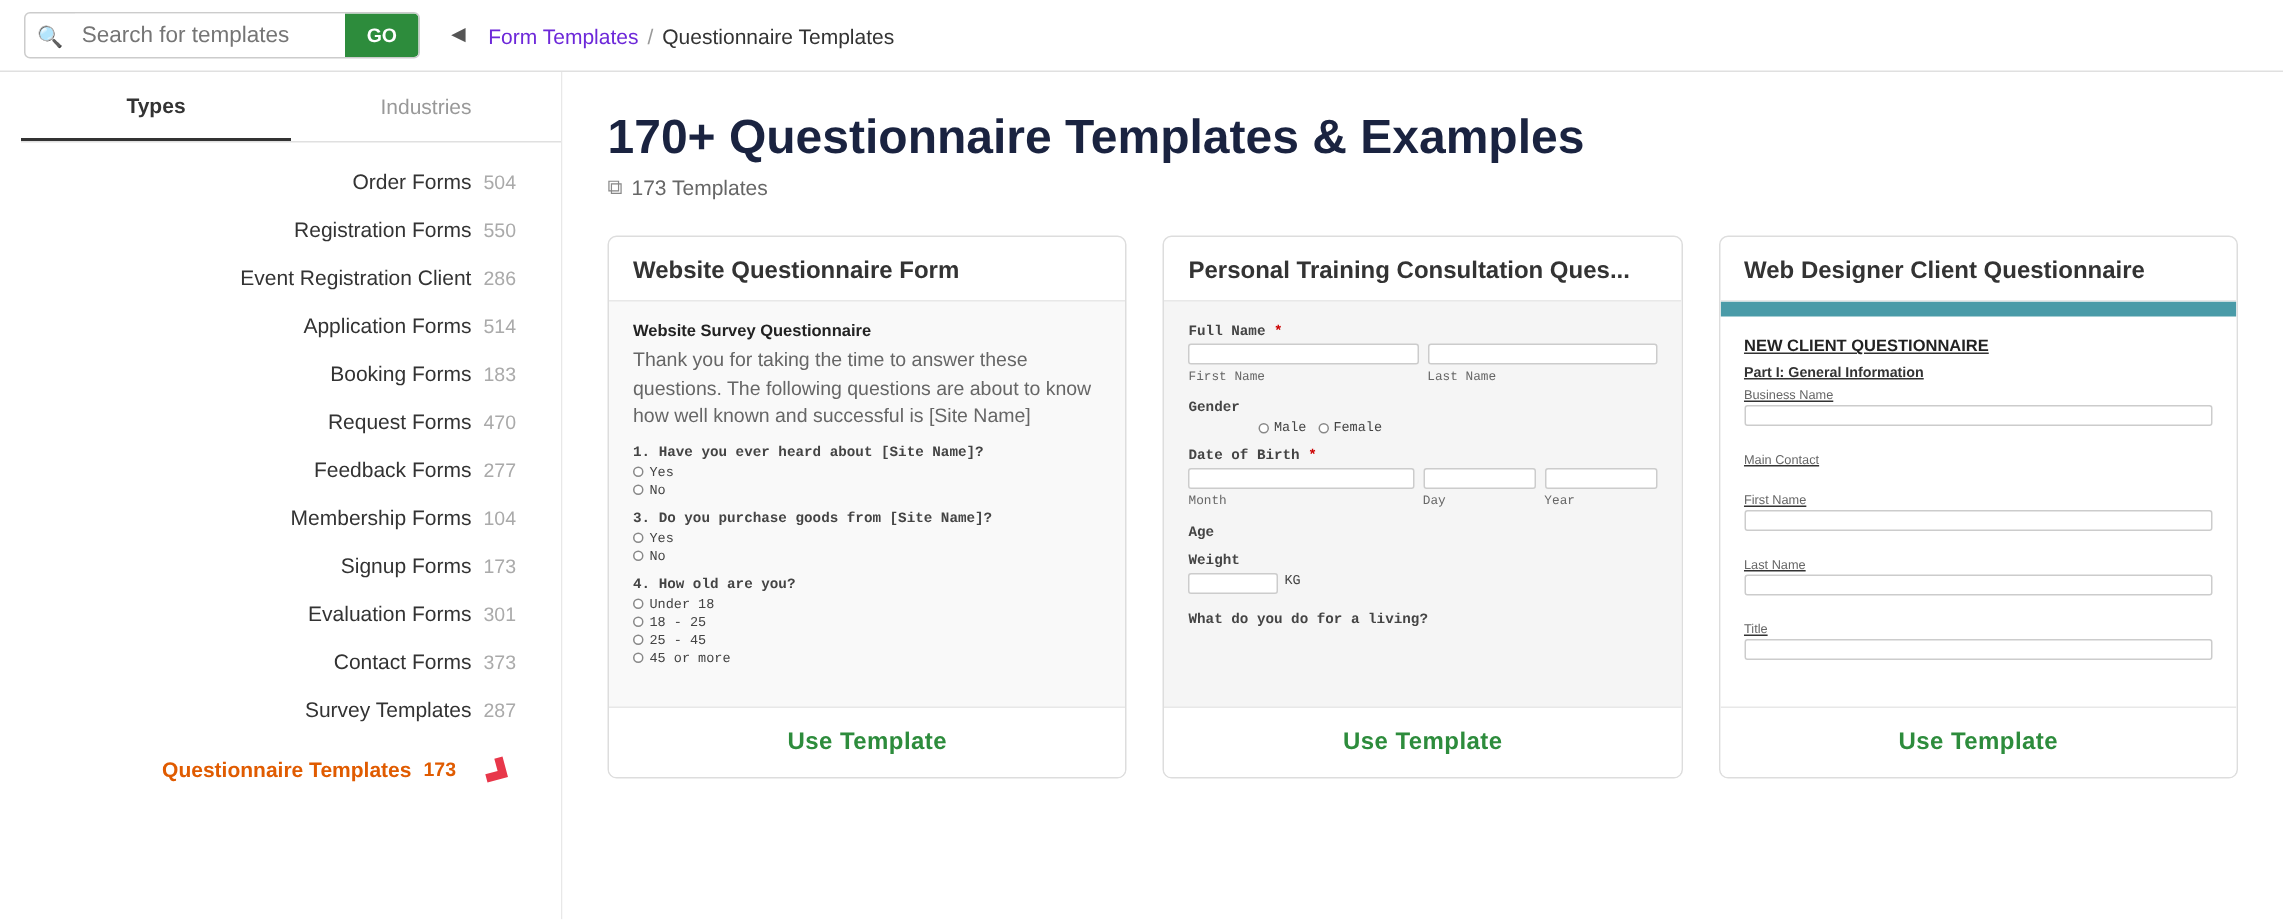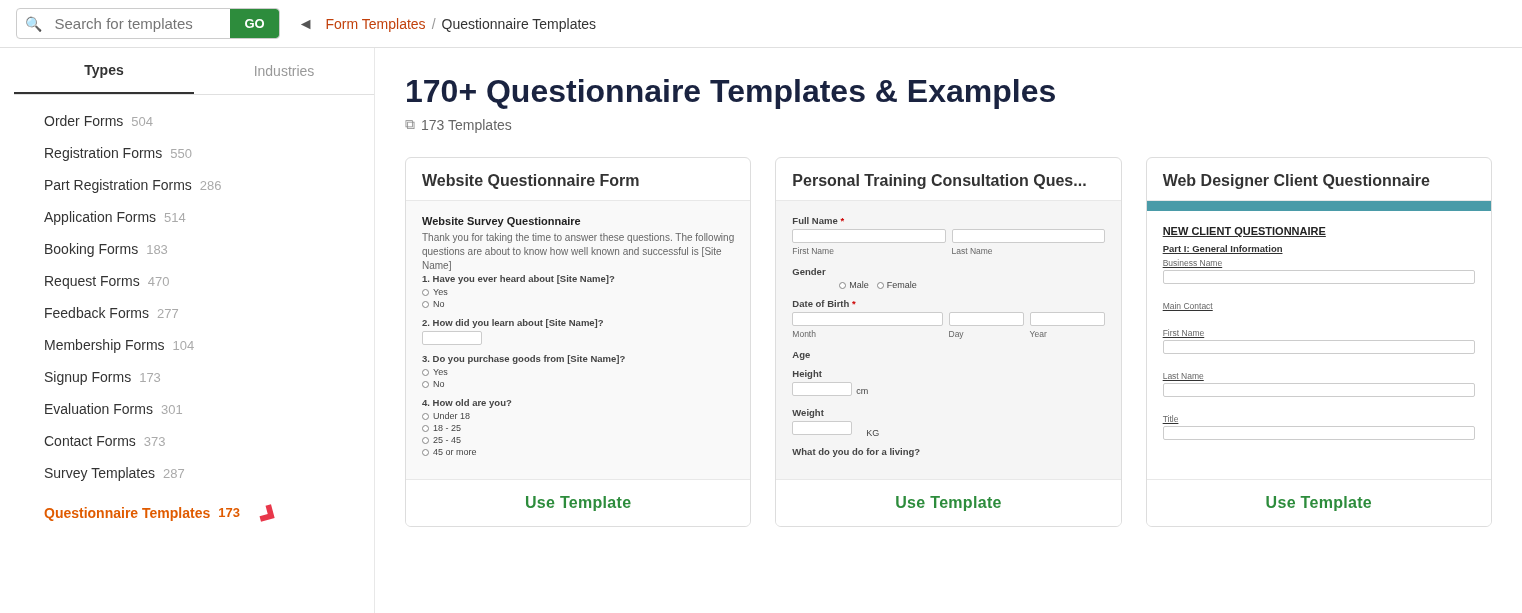--- a/index.html
+++ b/index.html
@@ -8,35 +8,35 @@
     .app-container { display: flex; flex-direction: column; height: 613px; overflow: hidden; }
 
     
     .top-bar { display: flex; align-items: center; padding: 8px 16px; border-bottom: 1px solid #e0e0e0; gap: 12px; background: #fff; }
     .search-wrapper { display: flex; align-items: center; border: 1px solid #ccc; border-radius: 4px; overflow: hidden; background: #fff; }
     .search-icon-wrap { padding: 0 8px; color: #888; }
     .search-input { border: none; outline: none; padding: 6px 4px; font-size: 15px; width: 180px; color: #0369a1; }
     .go-btn { background: #2d8c3c; color: #fff; border: none; padding: 7px 14px; font-size: 13px; font-weight: bold; cursor: pointer; border-radius: 0 3px 3px 0; }
     .breadcrumb-nav { display: flex; align-items: center; gap: 6px; color: #555; font-size: 14px; }
     .breadcrumb-back { background: #fff; border: none; cursor: pointer; font-size: 16px; color: #555; padding: 2px 6px; }
-    .breadcrumb-link { color: #c2410c; text-decoration: none; }
+    .breadcrumb-link { color: #6d28d9; text-decoration: none; }
     .breadcrumb-sep { color: #999; }
     .breadcrumb-current { color: #333; font-weight: 500; }
 
     
     .main-layout { display: flex; flex: 1; overflow: hidden; }
 
     
     .sidebar { width: 375px; min-width: 375px; border-right: 1px solid #e8e8e8; background: #fff; overflow-y: auto; padding-bottom: 16px; padding-left: 14px; }
     .sidebar-tabs { display: flex; border-bottom: 1px solid #e0e0e0; }
     .sidebar-tab { flex: 1; text-align: center; padding: 14px 0; font-size: 14px; font-weight: 500; cursor: pointer; color: #555; background: #fff; border: none; }
     .sidebar-tab.active { color: #333; font-weight: 700; border-bottom: 2px solid #333; }
     .sidebar-tab:not(.active) { color: #999; }
     .sidebar-items { padding: 10px 0; }
-    .sidebar-item { padding: 8px 30px; cursor: pointer; display: flex; align-items: center; gap: 4px; font-size: 14px; color: #333; }
+    .sidebar-item { padding: 8px 30px; cursor: pointer; display: flex; align-items: center; gap: 4px; font-size: 14px; color: #333; justify-content: flex-end; }
     .sidebar-item.active { color: #e05b00; font-weight: 600; }
     .sidebar-item .item-label { font-size: 14px; }
     .sidebar-item .item-count { color: #aaa; font-size: 13px; margin-left: 4px; }
     .sidebar-item.active .item-count { color: #e05b00; }
 
     
     .content { flex: 1; overflow-y: auto; padding: 24px 30px; background: #fff; }
     .page-title { font-size: 32px; font-weight: 800; color: #1a2340; margin-bottom: 6px; line-height: 1.2; }
     .template-count { display: flex; align-items: center; gap: 6px; color: #666; font-size: 14px; margin-bottom: 24px; }
     .template-count-icon { font-size: 14px; color: #888; }
@@ -44,22 +44,22 @@
     
     .cards-grid { display: grid; grid-template-columns: repeat(3, 1fr); gap: 24px; }
     .card { border: 1px solid #ddd; border-radius: 6px; overflow: hidden; display: flex; flex-direction: column; }
     .card-title { font-size: 16px; font-weight: 600; color: #333; padding: 14px 16px 10px; }
     .card-preview { flex: 1; background: #f5f5f5; min-height: 250px; overflow: hidden; position: relative; border-top: 1px solid #e8e8e8; border-bottom: 1px solid #e8e8e8; }
     .card-use-btn { display: block; text-align: center; padding: 14px; color: #2d8c3c; font-size: 16px; font-weight: 600; background: #fff; border: none; cursor: pointer; letter-spacing: 0.3px; width: 100%; }
 
     
     .preview-inner { padding: 14px 16px; font-size: 10px; color: #444; }
     .preview-title { font-size: 11px; font-weight: 700; margin-bottom: 4px; color: #222; }
-    .preview-subtitle { font-size: 10px; color: #666; line-height: 1.4; }
-    .preview-question { margin-bottom: 8px; }
+    .preview-subtitle { font-size: 13px; color: #666; margin-bottom: 10px; line-height: 1.4; }
+    .preview-question { margin-bottom: 8px; font-family: Liberation Mono, monospace; }
     .preview-q-label { font-size: 9.5px; font-weight: 600; margin-bottom: 3px; }
     .preview-input-box { background: #fff; border: 1px solid #ccc; height: 14px; border-radius: 2px; width: 100%; margin-bottom: 3px; }
     .preview-radio { display: flex; align-items: center; gap: 4px; font-size: 9px; margin-bottom: 2px; }
     .preview-radio-dot { width: 7px; height: 7px; border-radius: 50%; border: 1px solid #888; background: #fff; flex-shrink: 0; }
     .preview-select { background: #fff; border: 1px solid #ccc; height: 14px; border-radius: 2px; width: 60px; margin-bottom: 3px; }
 
     
     .preview-card1 { background: #f9f9f9; }
 
     
@@ -105,21 +105,21 @@
 
       <div class="sidebar-item">
             <span class="item-label">Order Forms</span>
             <span class="item-count">504</span>
           </div>
           <div class="sidebar-item">
             <span class="item-label">Registration Forms</span>
             <span class="item-count">550</span>
           </div>
           <div class="sidebar-item">
-            <span class="item-label">Part Registration Forms</span>
+            <span class="item-label">Event Registration Client</span>
             <span class="item-count">286</span>
           </div>
           <div class="sidebar-item">
             <span class="item-label">Application Forms</span>
             <span class="item-count">514</span>
           </div>
           <div class="sidebar-item">
             <span class="item-label">Booking Forms</span>
             <span class="item-count">183</span>
           </div>
@@ -179,24 +179,20 @@
               <div class="preview-question">
                 <div class="preview-q-label">1. Have you ever heard about [Site Name]?</div>
                 <div class="preview-radio">
                     <div class="preview-radio-dot"></div>
                     <span>Yes</span>
                   </div>
                 <div class="preview-radio">
                     <div class="preview-radio-dot"></div>
                     <span>No</span>
                   </div>
-              </div>
-              <div class="preview-question">
-                <div class="preview-q-label">2. How did you learn about [Site Name]?</div>
-                <div class="preview-select"></div>
               </div>
               <div class="preview-question">
                 <div class="preview-q-label">3. Do you purchase goods from [Site Name]?</div>
                 <div class="preview-radio">
                     <div class="preview-radio-dot"></div>
                     <span>Yes</span>
                   </div>
                 <div class="preview-radio">
                     <div class="preview-radio-dot"></div>
                     <span>No</span>
@@ -270,29 +266,22 @@
                   <div style="flex:0.5">
                     <div class="preview-select" style="width:100%"></div>
                     <div class="preview-field-label">Year</div>
                   </div>
                 </div>
               </div>
               <div class="preview-question">
                 <div class="preview-q-label">Age</div>
               </div>
               <div class="preview-question">
-                <div class="preview-q-label">Height</div>
-                <div style="display:flex;align-items:center;gap:4px">
-                  <div class="preview-input-box" style="width:60px;flex-shrink:0"></div>
-                  <span style="font-size:9px">cm</span>
-                </div>
-              </div>
-              <div class="preview-question">
                 <div class="preview-q-label">Weight</div>
-                <div style="display:flex;align-items:flex-end;gap:14px">
+                <div style="display:flex;align-items:flex-start;gap:4px">
                   <div class="preview-input-box" style="width:60px;flex-shrink:0"></div>
                   <span style="font-size:9px">KG</span>
                 </div>
               </div>
               <div class="preview-question">
                 <div class="preview-q-label">What do you do for a living?</div>
               </div>
             </div>
           </div>
           <button class="card-use-btn">Use Template</button>

